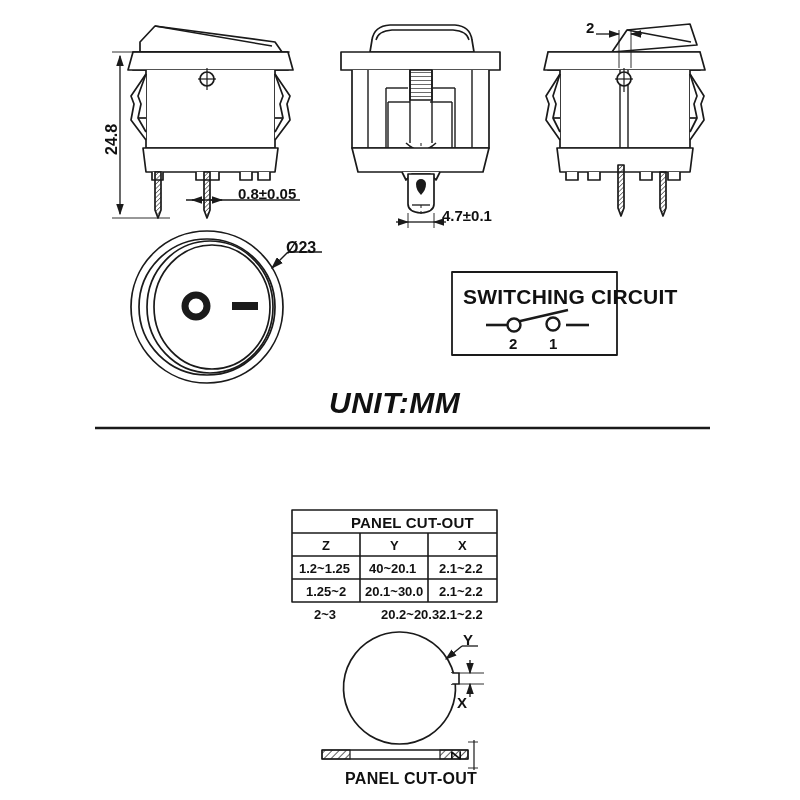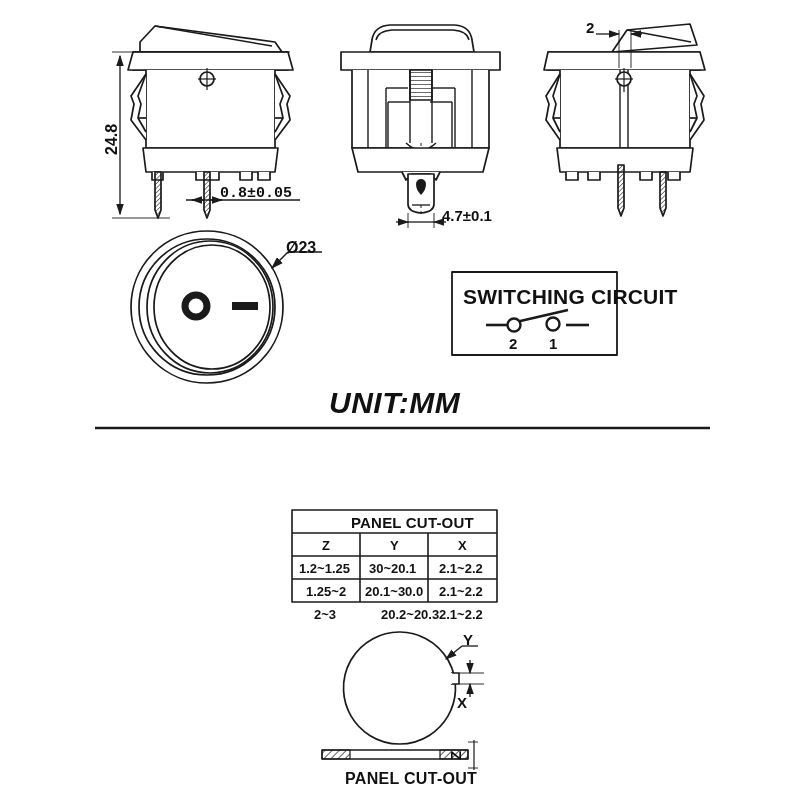--- a/index.html
+++ b/index.html
@@ -276,21 +276,21 @@
         <path d="M468,742 L478,742" stroke-width="0.9"></path>
         <path d="M468,768 L478,768" stroke-width="0.9"></path>
         <path d="M474,740 L474,770" stroke-width="1.2"></path>
       </g>
 
     </g>
   </svg>
 
   <div class="lbl vert-248" style="left:104px; top:155px;">24.8</div>
 
-  <div class="lbl dim-txt" style="left:220px; top:186px;font-family:Liberation Mono, monospace;">0.8±0.05</div>
+  <div class="lbl dim-txt" style="left:238px; top:186px;">0.8±0.05</div>
 
   <div class="lbl dim-txt" style="left:442px; top:208px;">4.7±0.1</div>
 
   <div class="lbl dim-txt" style="left:586px; top:20px;">2</div>
 
   <div class="lbl phi-txt" style="left:286px; top:240px;">Ø23</div>
 
   <div class="lbl sc-title" style="left:463px; top:286px;">SWITCHING CIRCUIT</div>
 
   <div class="lbl sc-term" style="left:509px; top:336px;">2</div>
@@ -299,21 +299,21 @@
 
   <div class="lbl unit-txt" style="left:329px; top:388px;">UNIT:MM</div>
 
   <div class="lbl pco-title" style="left:351px; top:515px;">PANEL CUT-OUT</div>
 
   <div class="lbl tbl-cell" style="left:322px; top:539px;">Z</div>
   <div class="lbl tbl-cell" style="left:390px; top:539px;">Y</div>
   <div class="lbl tbl-cell" style="left:458px; top:539px;">X</div>
 
   <div class="lbl tbl-cell" style="left:299px; top:562px;">1.2~1.25</div>
-  <div class="lbl tbl-cell" style="left:369px; top:562px;">30~20.1</div>
+  <div class="lbl tbl-cell" style="left:369px; top:562px;">40~20.1</div>
   <div class="lbl tbl-cell" style="left:439px; top:562px;">2.1~2.2</div>
 
   <div class="lbl tbl-cell" style="left:306px; top:585px;">1.25~2</div>
   <div class="lbl tbl-cell" style="left:365px; top:585px;">20.1~30.0</div>
   <div class="lbl tbl-cell" style="left:439px; top:585px;">2.1~2.2</div>
 
   <div class="lbl tbl-cell" style="left:314px; top:608px;">2~3</div>
   <div class="lbl tbl-cell" style="left:365px; top:608px;margin-left:16px;">20.2~20.3</div>
   <div class="lbl tbl-cell" style="left:439px; top:608px;">2.1~2.2</div>
 

